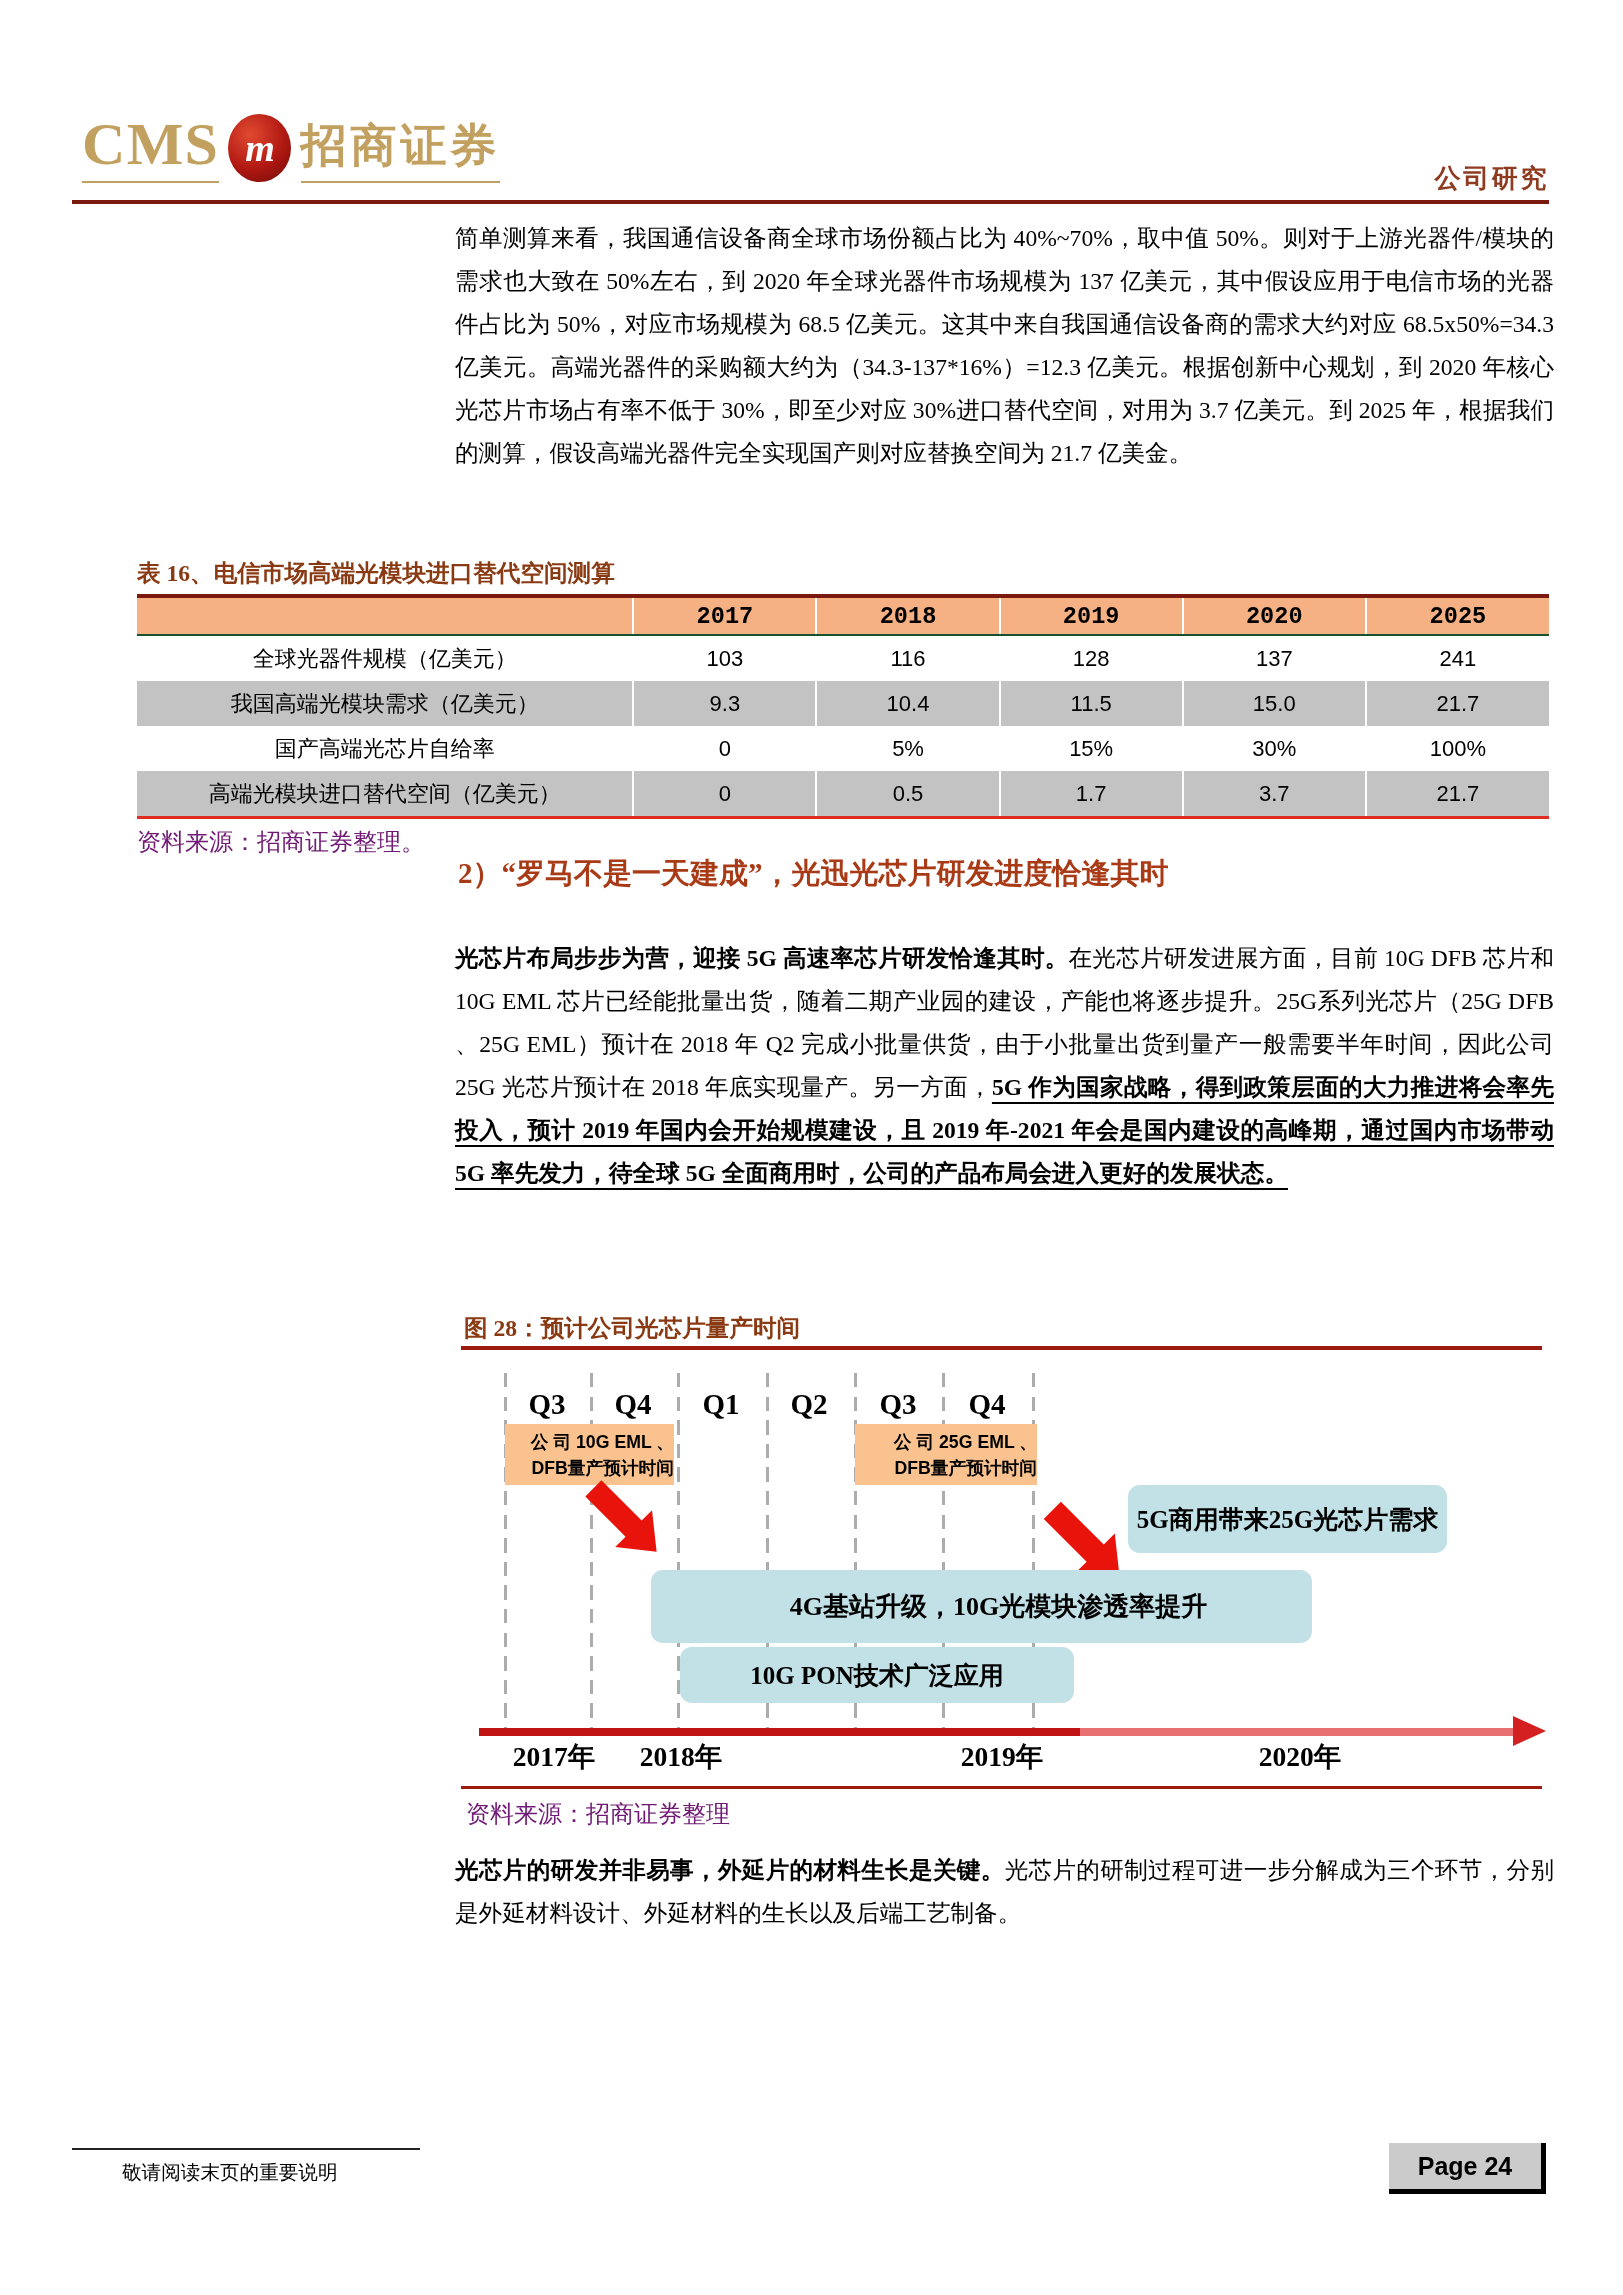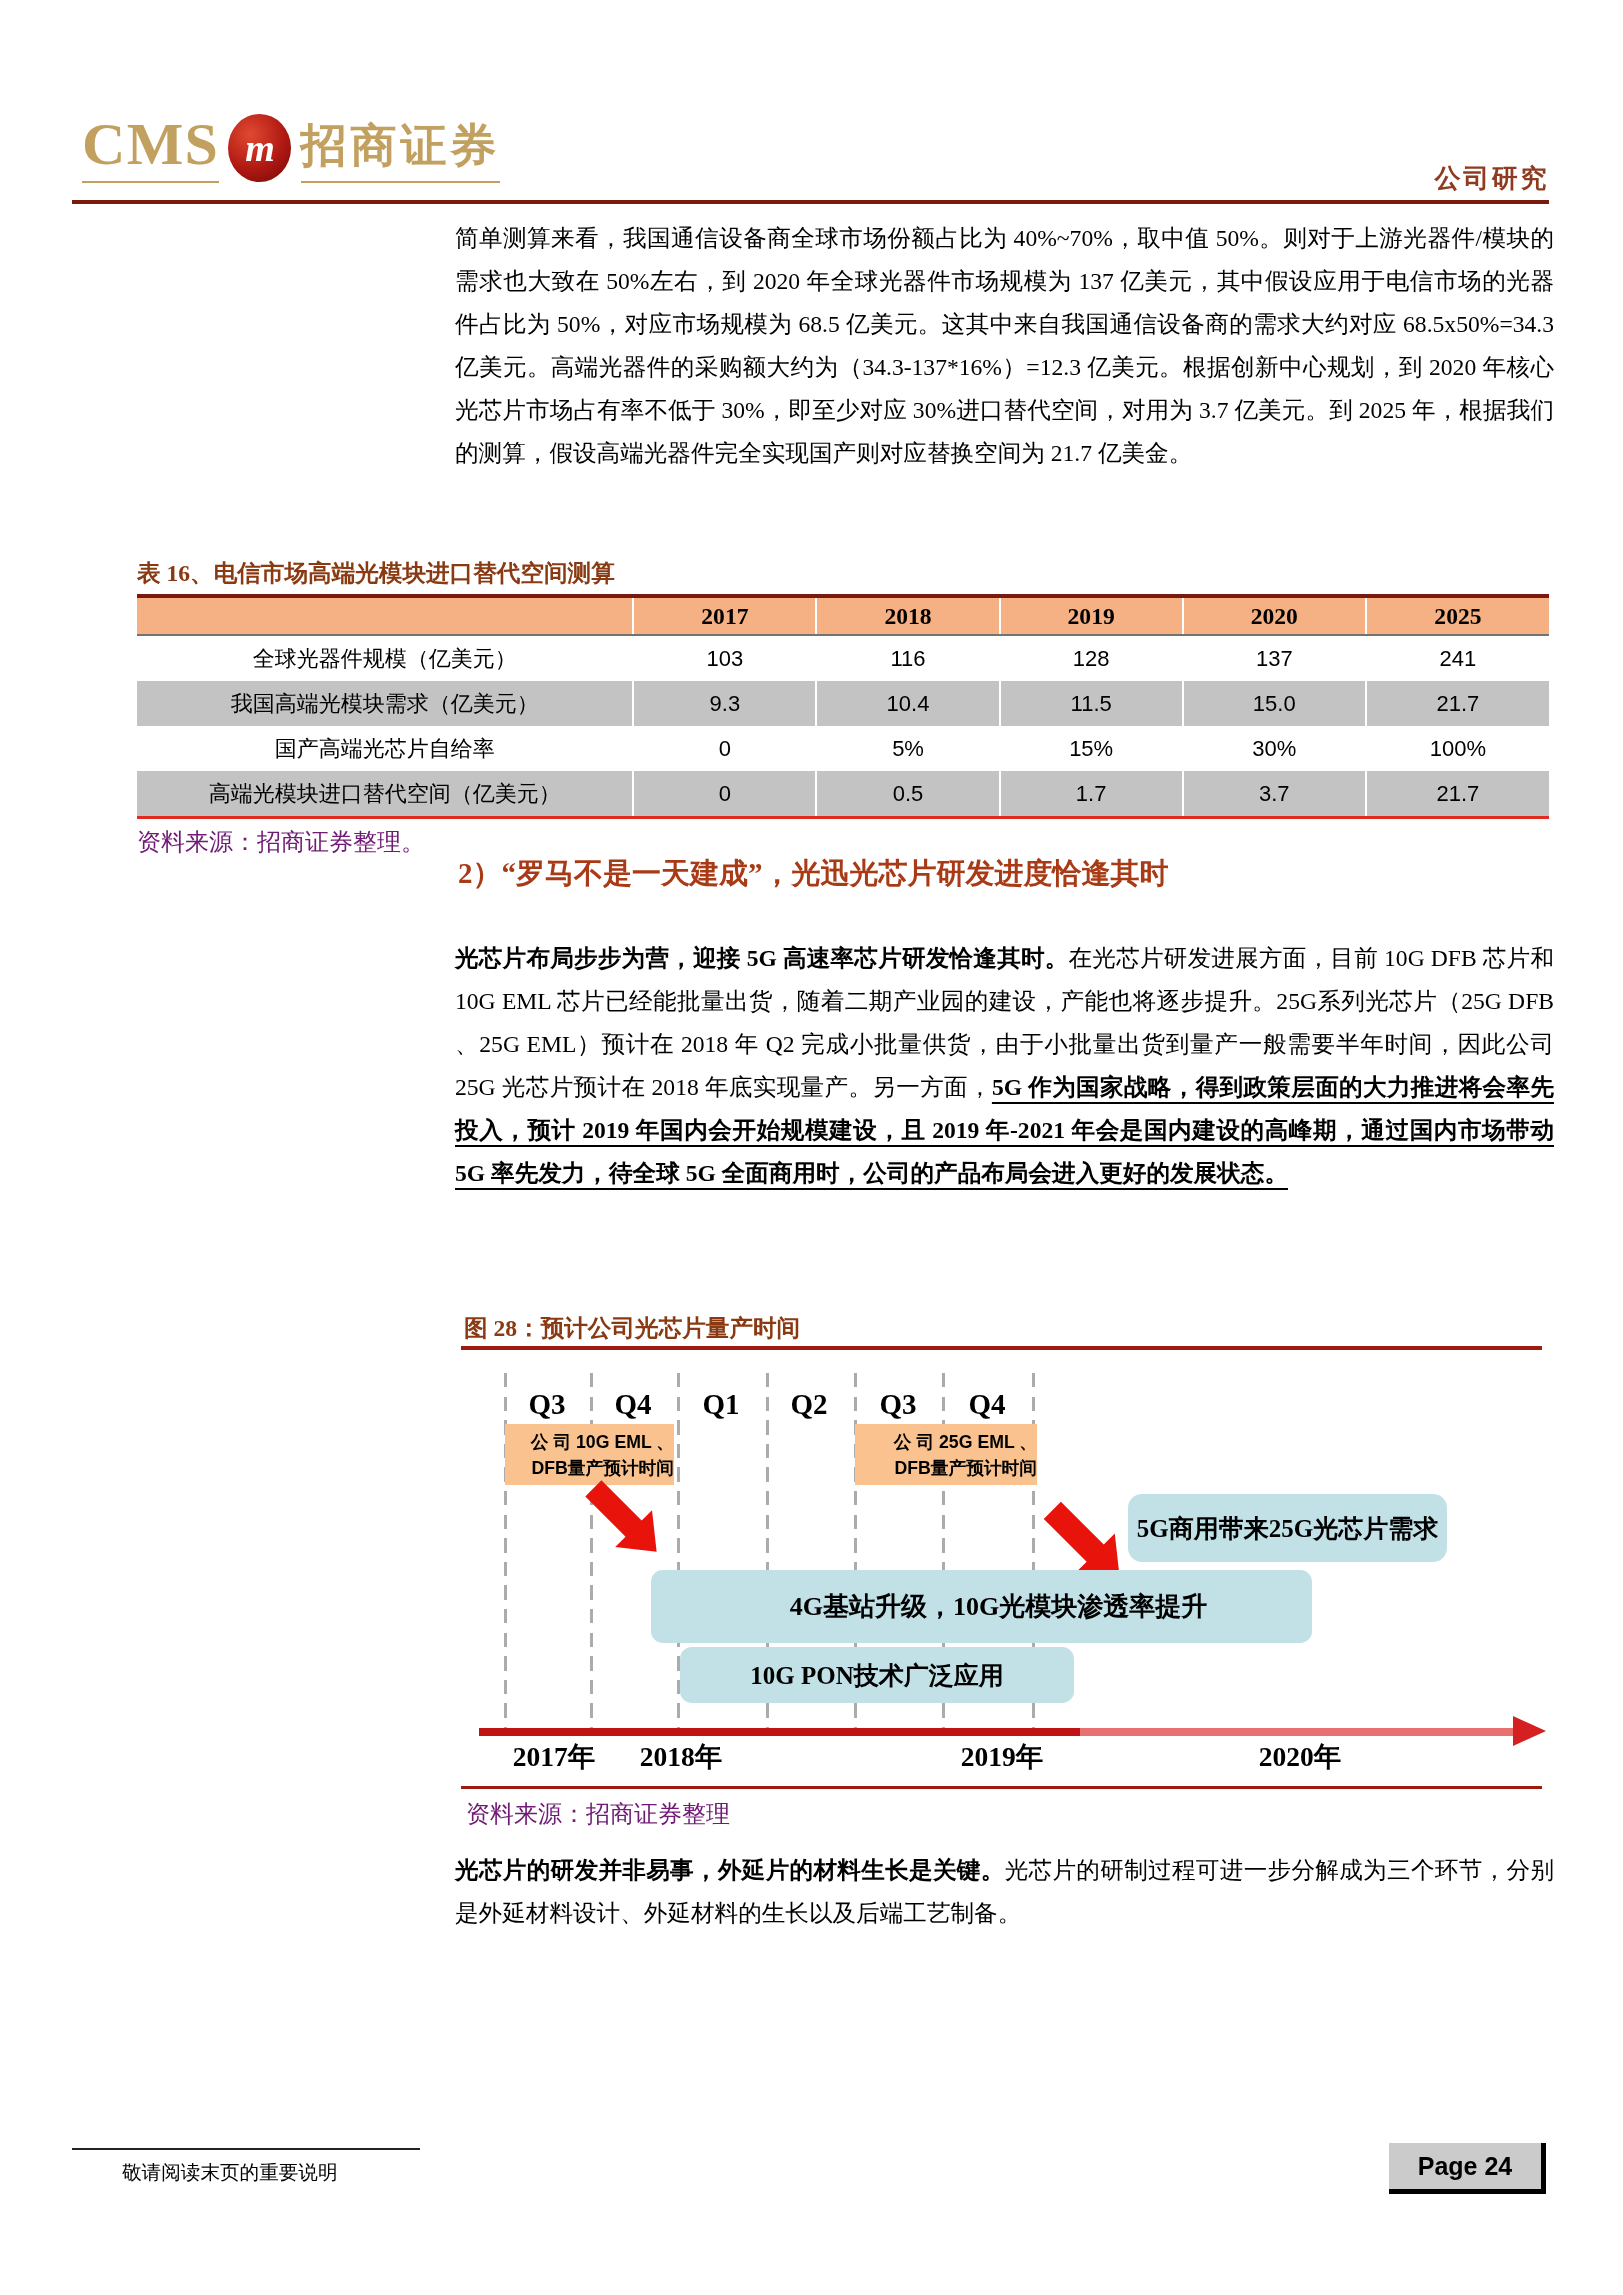--- a/index.html
+++ b/index.html
@@ -25,22 +25,22 @@
   .p1{top:217px;}
   .p2{top:937px;}
   .p3{top:1849px;}
   .bold{font-weight:bold;}
   .bold-ul{font-weight:bold;text-decoration:underline;text-underline-offset:6.5px;text-decoration-thickness:2px;}
 
   
   .tbl-title{position:absolute;left:137px;top:557px;font-size:23.6px;font-weight:bold;color:#8A3A12;}
   table.datatable{position:absolute;left:137px;top:594px;width:1412px;border-collapse:collapse;
                   border-top:4.6px solid #7B190E;border-bottom:3.9px solid #E02B20;}
-  table.datatable th{background:#F5B183;font-family:Liberation Serif, serif;
-                     font-size:23.6px;font-weight:bold;height:34px;border-bottom:2px solid #737373;}
+  table.datatable th{background:#F5B183;font-family:Liberation Mono, monospace;
+                     font-size:23.6px;font-weight:bold;height:34px;border-bottom:2px solid #14532d;}
   table.datatable td{height:43px;text-align:center;vertical-align:middle;}
   td.lbl{font-family:"Liberation Serif",serif;font-size:22px;}
   td.val,th.val{font-family:"Liberation Sans",sans-serif;font-size:22px;border-left:2px solid #fff;}
   tr.gray td{background:#C3C3C3;}
   .src{position:absolute;font-size:24px;color:#701a75;}
   .src1{left:137px;top:826px;}
   .src2{left:466px;top:1798px;}
 
   
   .h2{position:absolute;left:458px;top:854px;width:1099px;font-size:29px;font-weight:bold;
@@ -52,21 +52,21 @@
   .fig-bottom-rule{position:absolute;left:461px;top:1786px;width:1081px;height:3.3px;background:#9E1B10;}
   .chart{position:absolute;left:461px;top:1364px;width:1086px;height:419px;}
   .gline{position:absolute;top:8.5px;height:357px;width:2.6px;
          background:repeating-linear-gradient(to bottom,#ACACAC 0 14.4px,transparent 14.4px 23.6px);}
   .qlab{position:absolute;top:23.6px;width:86px;text-align:center;font-size:29px;font-weight:bold;}
   .obox{position:absolute;top:60px;height:61px;background:#FAC28E;
         font-family:"Liberation Sans",sans-serif;font-weight:bold;font-size:17.7px;line-height:26px;
         text-align:right;display:flex;flex-direction:column;justify-content:center;}
   .bluebox{position:absolute;background:#C2E1E7;border-radius:11.8px;font-weight:bold;
            display:flex;align-items:center;justify-content:center;text-align:center;}
-  .b5g{left:667px;top:130px;width:319px;height:68px;font-size:25px;line-height:31px;border-radius:14px;}
+  .b5g{left:667px;top:121px;width:319px;height:68px;font-size:25px;line-height:31px;}
   .b4g{left:190px;top:206px;width:627px;height:73px;font-size:26px;padding-left:34px;}
   .bpon{left:219px;top:283px;width:394px;height:56px;font-size:25px;}
   .arrow-svg{position:absolute;}
   .axis{position:absolute;left:18.3px;top:364px;width:1037px;height:7.9px;
         background:linear-gradient(to right,#C01414 0%,#C01414 58%,#E87070 58%,#E87070 100%);}
   .axis-head{position:absolute;left:1052px;top:352px;width:0;height:0;
              border-left:33px solid #D42020;border-top:15.7px solid transparent;border-bottom:15.7px solid transparent;}
   .ylab{position:absolute;top:375px;width:144px;text-align:center;font-size:27.5px;font-weight:bold;}
 
   

